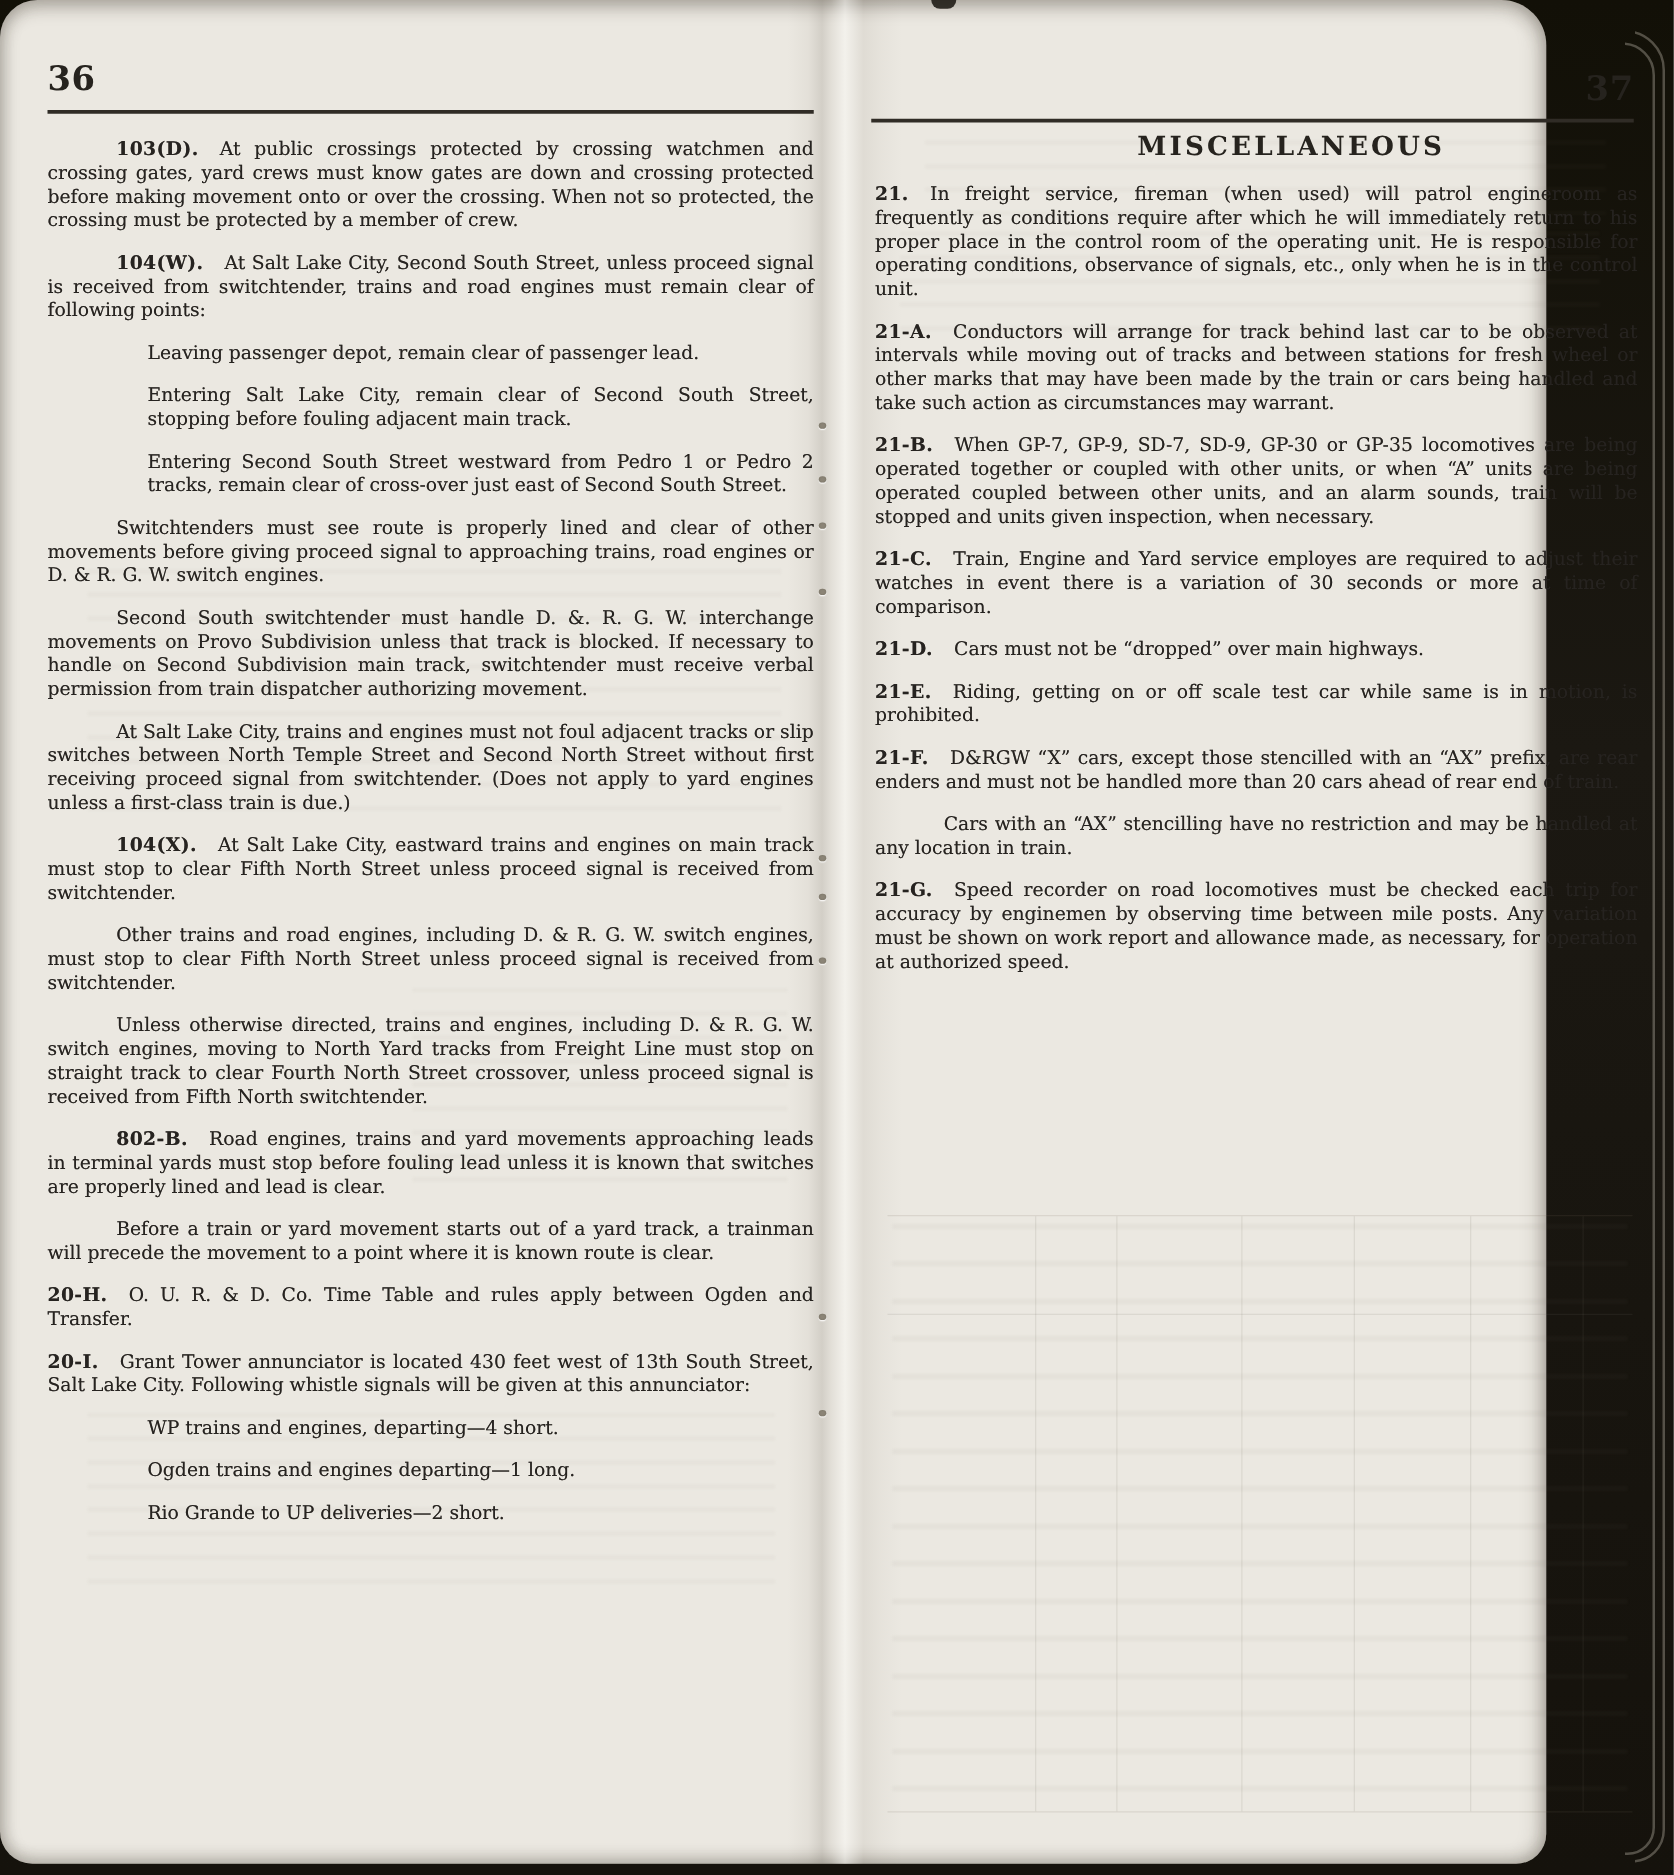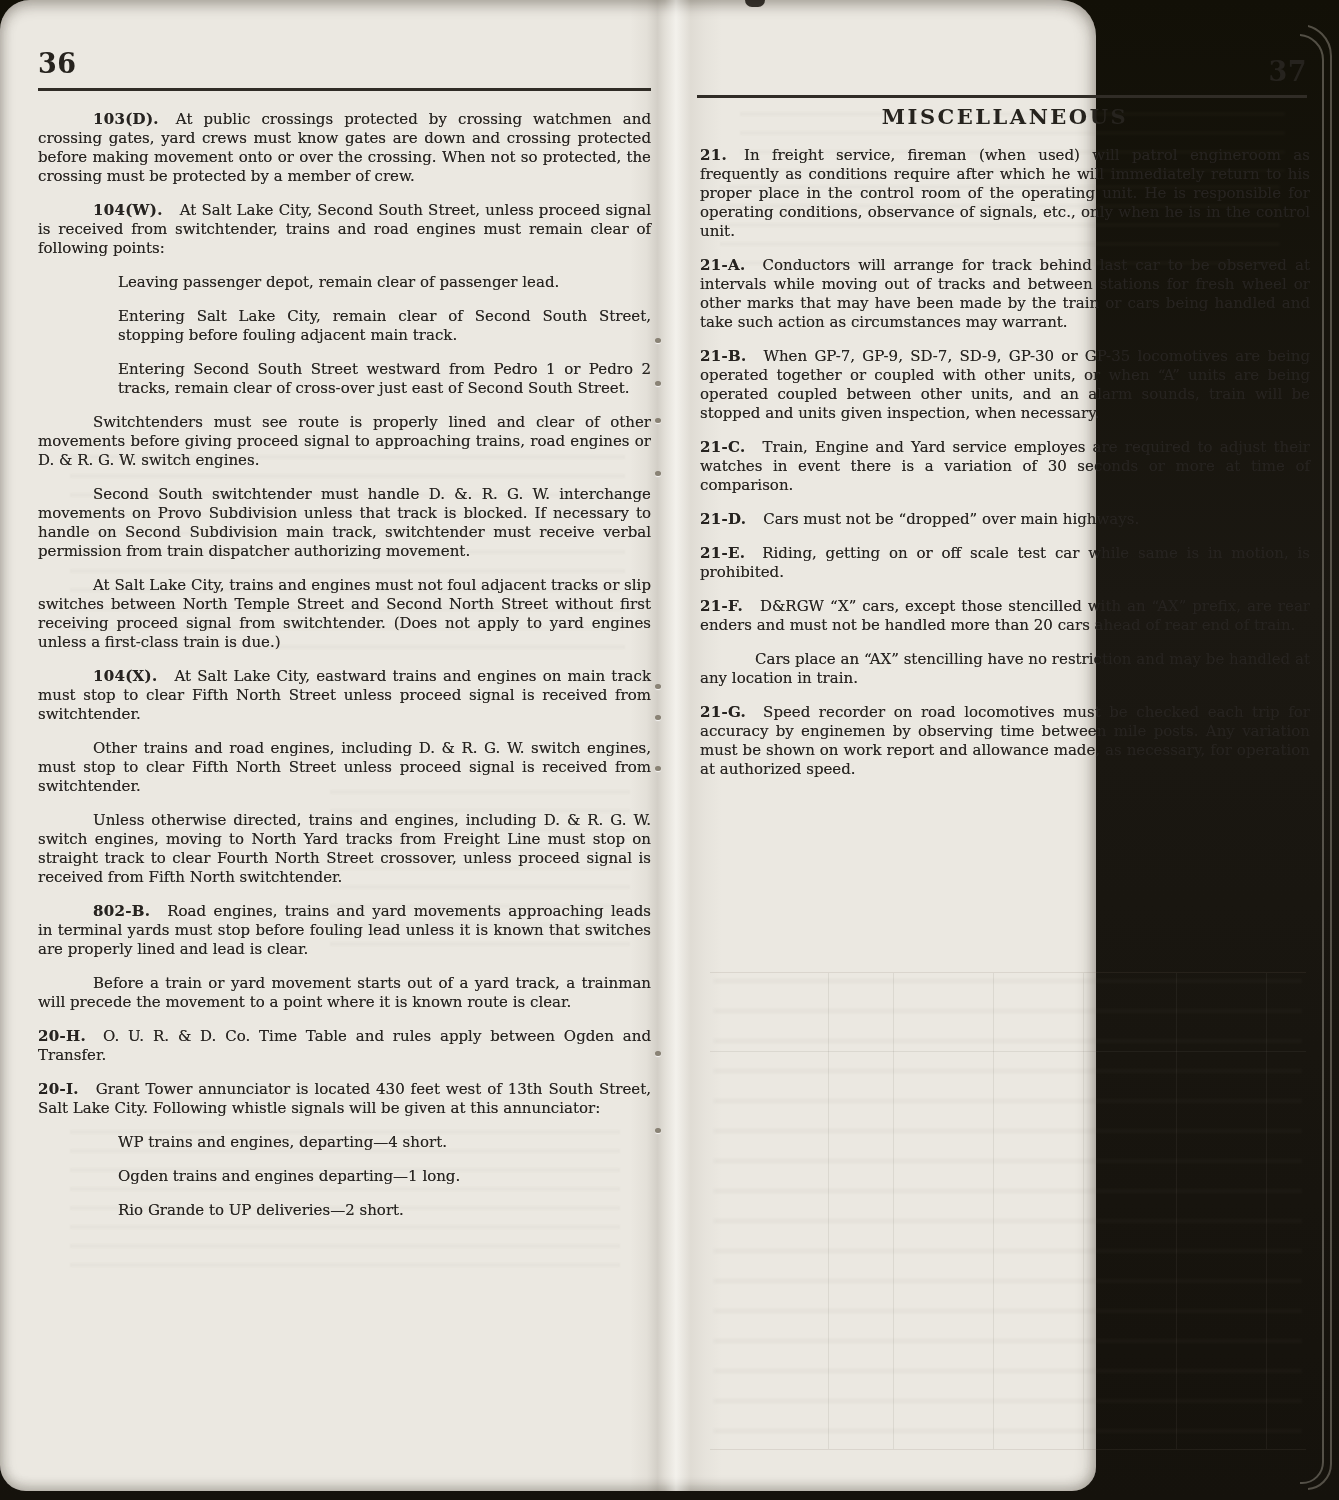--- a/index.html
+++ b/index.html
@@ -5,21 +5,21 @@
   html, body { margin: 0; padding: 0; }
   body {
     width: 1339px; height: 1500px;
     position: relative;
     overflow: hidden;
     background: linear-gradient(180deg, #121007 0%, #1b1812 40%, #15120c 100%);
     font-family: "DejaVu Serif", "Liberation Serif", serif;
   }
   .booklet {
     position: absolute; left: 0; top: 0;
-    width: 1096px; height: 1491px;
+    width: 1237px; height: 1491px;
     background: #ebe8e1;
     border-radius: 30px 36px 24px 26px;
     box-shadow:
       inset 0 7px 14px rgba(40,32,20,0.20),
       inset 0 -5px 12px rgba(40,32,20,0.16),
       inset 5px 0 14px rgba(40,32,20,0.08),
       inset -7px 0 16px rgba(40,32,20,0.14);
   }
   .gutter {
     position: absolute; left: 630px; top: 0; width: 92px; height: 100%;
@@ -157,31 +157,31 @@
       </div>
   </section>
 
   <section>
     <div class="pageno" style="left:1150px; top:56px; width:157px; text-align:right;">37</div>
     <div class="rule" style="left:697px; top:95px; width:610px;"></div>
 
     <div class="smudge" style="left:740px; top:112px; width:545px; height:60px;"></div>
     <div class="smudge" style="left:720px; top:185px; width:560px; height:95px;"></div>
 
-    <h1 class="heading" style="left:700px; top:104px; width:610px;">MISCELLANEOUS</h1>
+    <h1 class="heading" style="left:728px; top:104px; width:610px;">MISCELLANEOUS</h1>
 
     <div class="content" id="right-paragraphs" style="left:700px; top:146px; width:610px;">
         <p class="para flush"><span class="lead">21.</span><span>In freight service, fireman (when used) will patrol engineroom as frequently as conditions require after which he will immediately return to his proper place in the control room of the operating unit. He is responsible for operating conditions, observance of signals, etc., only when he is in the control unit.</span></p>
         <p class="para flush"><span class="lead">21-A.</span><span>Conductors will arrange for track behind last car to be observed at intervals while moving out of tracks and between stations for fresh wheel or other marks that may have been made by the train or cars being handled and take such action as circumstances may warrant.</span></p>
         <p class="para flush"><span class="lead">21-B.</span><span>When GP-7, GP-9, SD-7, SD-9, GP-30 or GP-35 locomotives are being operated together or coupled with other units, or when “A” units are being operated coupled between other units, and an alarm sounds, train will be stopped and units given inspection, when necessary.</span></p>
         <p class="para flush"><span class="lead">21-C.</span><span>Train, Engine and Yard service employes are required to adjust their watches in event there is a variation of 30 seconds or more at time of comparison.</span></p>
         <p class="para flush"><span class="lead">21-D.</span><span>Cars must not be “dropped” over main highways.</span></p>
         <p class="para flush"><span class="lead">21-E.</span><span>Riding, getting on or off scale test car while same is in motion, is prohibited.</span></p>
         <p class="para flush"><span class="lead">21-F.</span><span>D&amp;RGW “X” cars, except those stencilled with an “AX” prefix, are rear enders and must not be handled more than 20 cars ahead of rear end of train.</span></p>
-        <p class="para indent"><span>Cars place an “AX” stencilling have no restriction and may be handled at any location in train.</span></p>
+        <p class="para indent"><span>Cars with an “AX” stencilling have no restriction and may be handled at any location in train.</span></p>
         <p class="para flush"><span class="lead">21-G.</span><span>Speed recorder on road locomotives must be checked each trip for accuracy by enginemen by observing time between mile posts. Any variation must be shown on work report and allowance made, as necessary, for operation at authorized speed.</span></p>
       </div>
 
     <div class="ghost-table">
       <div class="vline" style="left:118px;"></div>
       <div class="vline" style="left:183px;"></div>
       <div class="vline" style="left:283px;"></div>
       <div class="vline" style="left:373px;"></div>
       <div class="vline" style="left:466px;"></div>
       <div class="vline" style="left:556px;"></div>

